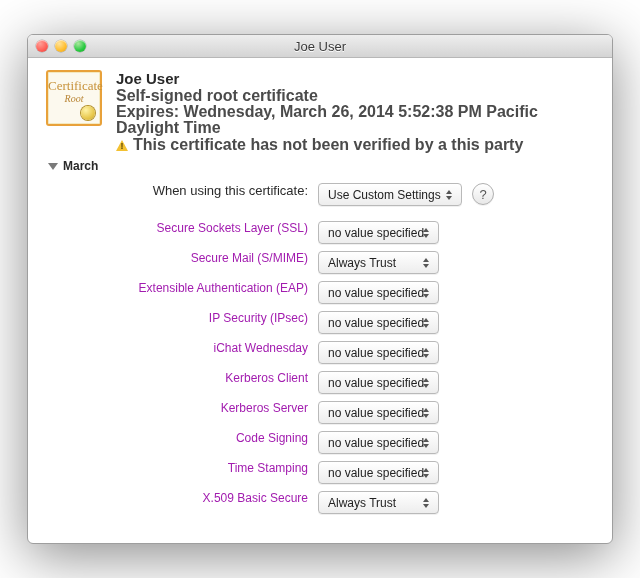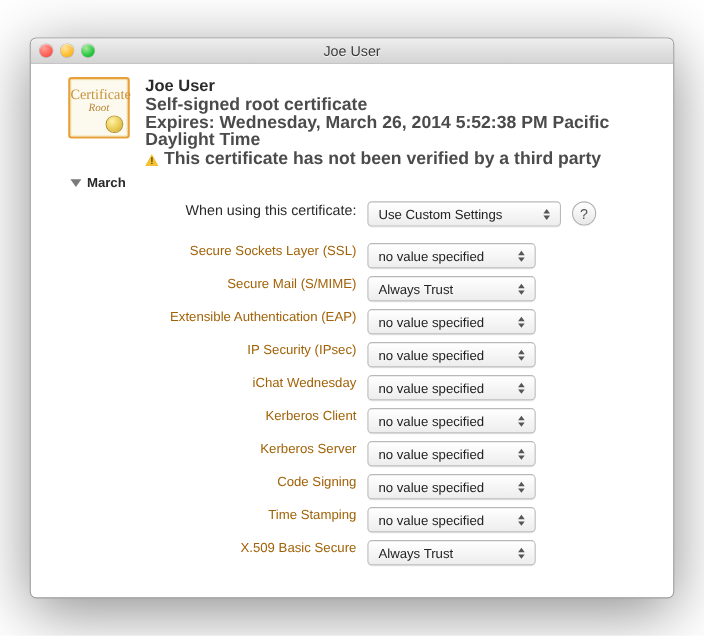--- a/index.html
+++ b/index.html
@@ -44,21 +44,20 @@
   .tl-close{background:radial-gradient(circle at 35% 30%,#ff9f97,#ff5f57 60%,#e0443e);}
   .tl-min  {background:radial-gradient(circle at 35% 30%,#ffe39a,#ffbd2e 60%,#dea123);}
   .tl-zoom {background:radial-gradient(circle at 35% 30%,#a9e79e,#28c940 60%,#1aab29);}
   .titlebar-title{
     position:absolute;left:0;right:0;text-align:center;
     font-size:13px;color:#3a3a3a;text-shadow:0 1px 0 #fff;
     pointer-events:none;
   }
   .content{
     padding:12px 18px 22px 18px;
-    margin-left:16px;
   }
   .header-row{
     display:flex;
     gap:14px;
     align-items:flex-start;
   }
   .cert-icon{
     width:52px;height:52px;
     border:2px solid #e8a13a;
     border-radius:3px;
@@ -110,34 +109,34 @@
     margin-top:10px;
   }
   .row{
     display:flex;
     min-height:30px;
   }
   .row.primary{min-height:36px;margin-bottom:2px;}
   .lbl{
     width:262px;
     text-align:right;
-    color:#a16207;
+    color:#a21caf;
     font-size:12px;
     padding-right:10px;
   }
   .row.primary .lbl{color:#2a2a2a;font-size:13px;}
   .popup{
     position:relative;
     height:21px;
     border:1px solid #b9b9b9;
     border-radius:4px;
     background:linear-gradient(#ffffff,#ededed);
     box-shadow:0 1px 0 rgba(0,0,0,.06);
     display:flex;align-items:center;
-    padding:0 40px 0 9px;
+    padding:0 8px 0 9px;
     font-size:12px;color:#222;
     user-select:none;
     cursor:default;
   }
   .popup.wide{width:125px;}
   .popup.narrow{width:102px;}
   .popup .arrows{
     position:absolute;right:4px;top:2px;bottom:2px;width:16px;
     display:flex;flex-direction:column;align-items:center;justify-content:center;gap:2px;
   }
@@ -177,21 +176,21 @@
         <div class="word">Certificate</div>
         <div class="word2">Root</div>
         <div class="seal"></div>
       </div>
       <div class="header-text">
         <div class="name">Joe User</div>
         <div class="line">Self-signed root certificate</div>
         <div class="line">Expires: Wednesday, March 26, 2014 5:52:38 PM Pacific Daylight Time</div>
         <div class="warn-row">
           <div class="warn-icon"></div>
-          <div class="line">This certificate has not been verified by a third party</div>
+          <div class="line">This certificate has not been verified by a this party</div>
         </div>
       </div>
     </div>
 
     <div class="section">
       <div class="disclosure"></div>
       <div class="section-title">March</div>
     </div>
 
     <div class="form">

